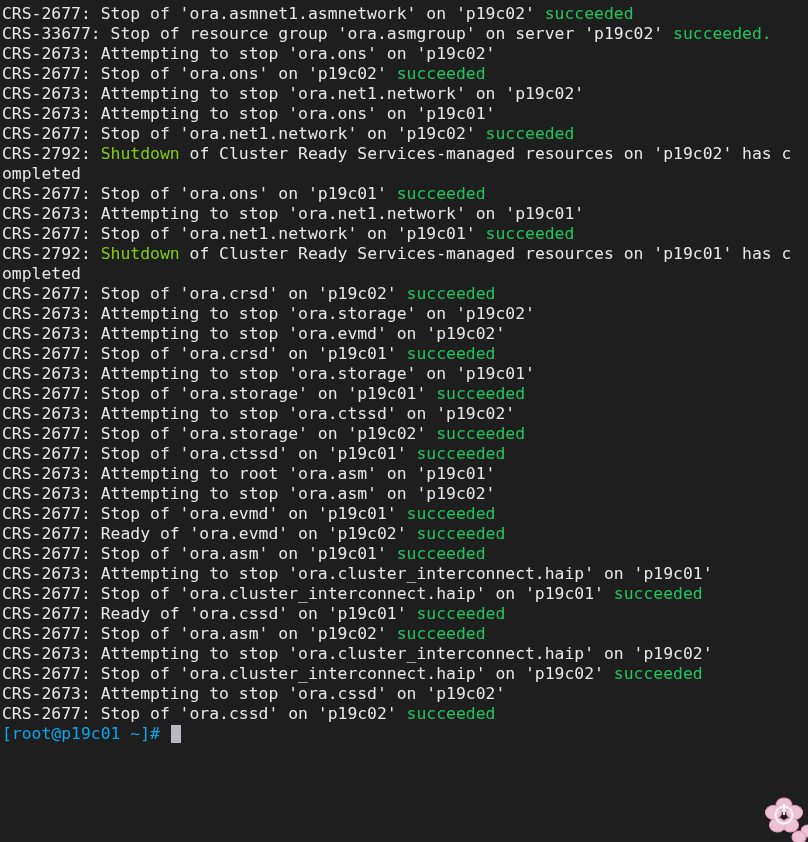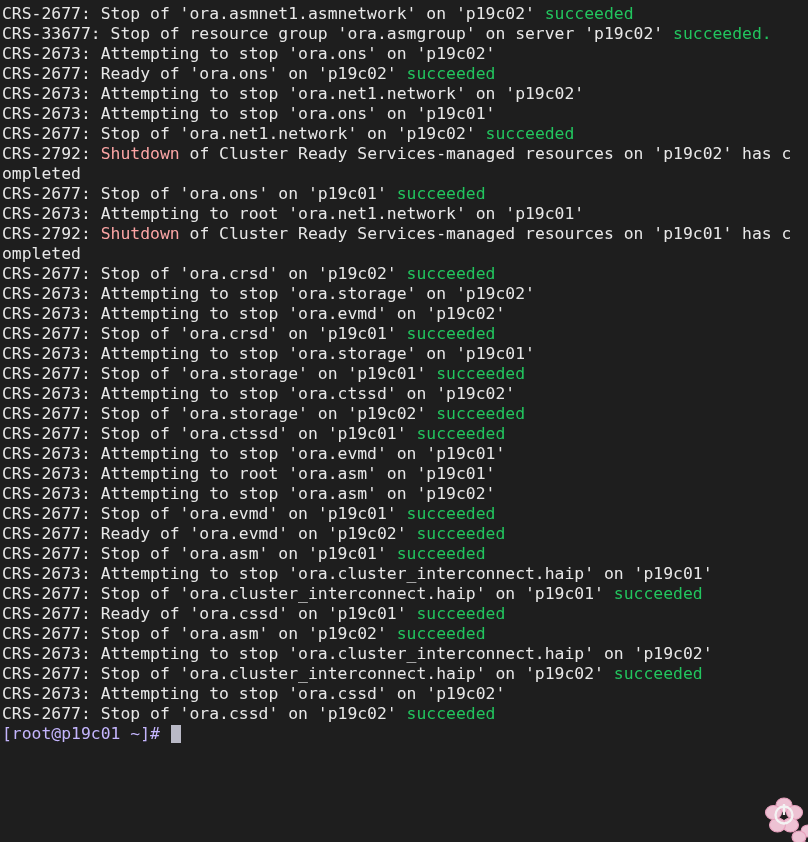--- a/index.html
+++ b/index.html
@@ -21,27 +21,27 @@
     box-sizing: border-box;
     padding: 4px 0 0 2px;
   }
   .line {
     white-space: pre;
     height: 20px;
     line-height: 20px;
     color: #e8e8e8;
   }
   .seg-green { color: #22c55e; }
-  .seg-yellow { color: #fca5a5; }
+  .seg-yellow { color: #84cc16; }
   .seg-plain { color: #e8e8e8; }
   #prompt-line {
     white-space: pre;
     height: 20px;
     line-height: 20px;
-    color: #c4b5fd;
+    color: #0ea5e9;
     display: flex;
     align-items: center;
   }
   #cursor-block {
     display: inline-block;
     width: 10px;
     height: 18px;
     background: #b9b9c6;
     vertical-align: text-bottom;
     margin-left: 1px;
@@ -58,40 +58,40 @@
 </style>
 </head>
 <body>
 
 <div id="terminal">
 
   <div id="output">
       <div class="line"><span class="seg-plain">CRS-2677: Stop of 'ora.asmnet1.asmnetwork' on 'p19c02' </span><span class="seg-green">succeeded</span></div>
       <div class="line"><span class="seg-plain">CRS-33677: Stop of resource group 'ora.asmgroup' on server 'p19c02' </span><span class="seg-green">succeeded.</span></div>
       <div class="line"><span class="seg-plain">CRS-2673: Attempting to stop 'ora.ons' on 'p19c02'</span></div>
-      <div class="line"><span class="seg-plain">CRS-2677: Ready of 'ora.ons' on 'p19c02' </span><span class="seg-green">succeeded</span></div>
+      <div class="line"><span class="seg-plain">CRS-2677: Stop of 'ora.ons' on 'p19c02' </span><span class="seg-green">succeeded</span></div>
       <div class="line"><span class="seg-plain">CRS-2673: Attempting to stop 'ora.net1.network' on 'p19c02'</span></div>
       <div class="line"><span class="seg-plain">CRS-2673: Attempting to stop 'ora.ons' on 'p19c01'</span></div>
       <div class="line"><span class="seg-plain">CRS-2677: Stop of 'ora.net1.network' on 'p19c02' </span><span class="seg-green">succeeded</span></div>
       <div class="line"><span class="seg-plain">CRS-2792: </span><span class="seg-yellow">Shutdown</span><span class="seg-plain"> of Cluster Ready Services-managed resources on 'p19c02' has c</span></div>
       <div class="line"><span class="seg-plain">ompleted</span></div>
       <div class="line"><span class="seg-plain">CRS-2677: Stop of 'ora.ons' on 'p19c01' </span><span class="seg-green">succeeded</span></div>
-      <div class="line"><span class="seg-plain">CRS-2673: Attempting to root 'ora.net1.network' on 'p19c01'</span></div>
+      <div class="line"><span class="seg-plain">CRS-2673: Attempting to stop 'ora.net1.network' on 'p19c01'</span></div>
+      <div class="line"><span class="seg-plain">CRS-2677: Stop of 'ora.net1.network' on 'p19c01' </span><span class="seg-green">succeeded</span></div>
       <div class="line"><span class="seg-plain">CRS-2792: </span><span class="seg-yellow">Shutdown</span><span class="seg-plain"> of Cluster Ready Services-managed resources on 'p19c01' has c</span></div>
       <div class="line"><span class="seg-plain">ompleted</span></div>
       <div class="line"><span class="seg-plain">CRS-2677: Stop of 'ora.crsd' on 'p19c02' </span><span class="seg-green">succeeded</span></div>
       <div class="line"><span class="seg-plain">CRS-2673: Attempting to stop 'ora.storage' on 'p19c02'</span></div>
       <div class="line"><span class="seg-plain">CRS-2673: Attempting to stop 'ora.evmd' on 'p19c02'</span></div>
       <div class="line"><span class="seg-plain">CRS-2677: Stop of 'ora.crsd' on 'p19c01' </span><span class="seg-green">succeeded</span></div>
       <div class="line"><span class="seg-plain">CRS-2673: Attempting to stop 'ora.storage' on 'p19c01'</span></div>
       <div class="line"><span class="seg-plain">CRS-2677: Stop of 'ora.storage' on 'p19c01' </span><span class="seg-green">succeeded</span></div>
       <div class="line"><span class="seg-plain">CRS-2673: Attempting to stop 'ora.ctssd' on 'p19c02'</span></div>
       <div class="line"><span class="seg-plain">CRS-2677: Stop of 'ora.storage' on 'p19c02' </span><span class="seg-green">succeeded</span></div>
       <div class="line"><span class="seg-plain">CRS-2677: Stop of 'ora.ctssd' on 'p19c01' </span><span class="seg-green">succeeded</span></div>
-      <div class="line"><span class="seg-plain">CRS-2673: Attempting to stop 'ora.evmd' on 'p19c01'</span></div>
       <div class="line"><span class="seg-plain">CRS-2673: Attempting to root 'ora.asm' on 'p19c01'</span></div>
       <div class="line"><span class="seg-plain">CRS-2673: Attempting to stop 'ora.asm' on 'p19c02'</span></div>
       <div class="line"><span class="seg-plain">CRS-2677: Stop of 'ora.evmd' on 'p19c01' </span><span class="seg-green">succeeded</span></div>
       <div class="line"><span class="seg-plain">CRS-2677: Ready of 'ora.evmd' on 'p19c02' </span><span class="seg-green">succeeded</span></div>
       <div class="line"><span class="seg-plain">CRS-2677: Stop of 'ora.asm' on 'p19c01' </span><span class="seg-green">succeeded</span></div>
       <div class="line"><span class="seg-plain">CRS-2673: Attempting to stop 'ora.cluster_interconnect.haip' on 'p19c01'</span></div>
       <div class="line"><span class="seg-plain">CRS-2677: Stop of 'ora.cluster_interconnect.haip' on 'p19c01' </span><span class="seg-green">succeeded</span></div>
       <div class="line"><span class="seg-plain">CRS-2677: Ready of 'ora.cssd' on 'p19c01' </span><span class="seg-green">succeeded</span></div>
       <div class="line"><span class="seg-plain">CRS-2677: Stop of 'ora.asm' on 'p19c02' </span><span class="seg-green">succeeded</span></div>
       <div class="line"><span class="seg-plain">CRS-2673: Attempting to stop 'ora.cluster_interconnect.haip' on 'p19c02'</span></div>

